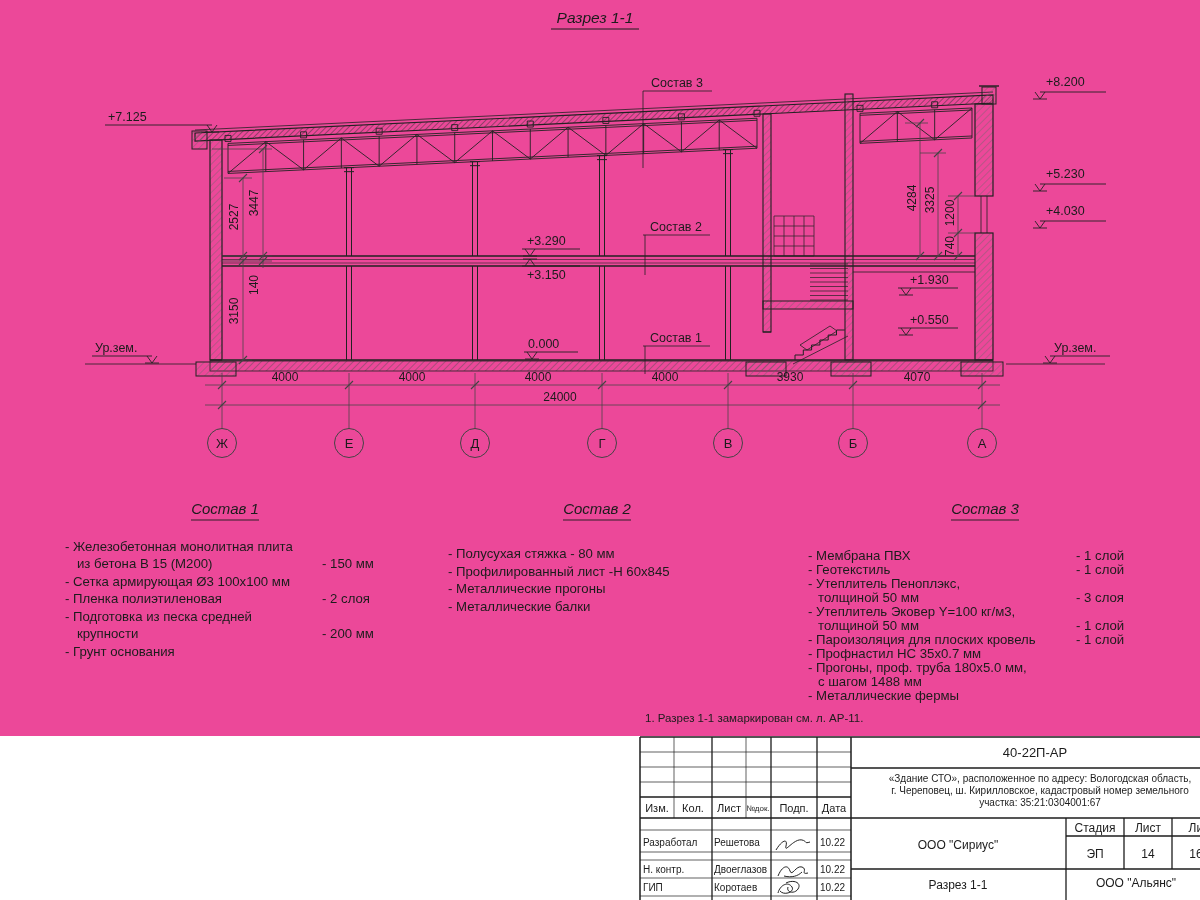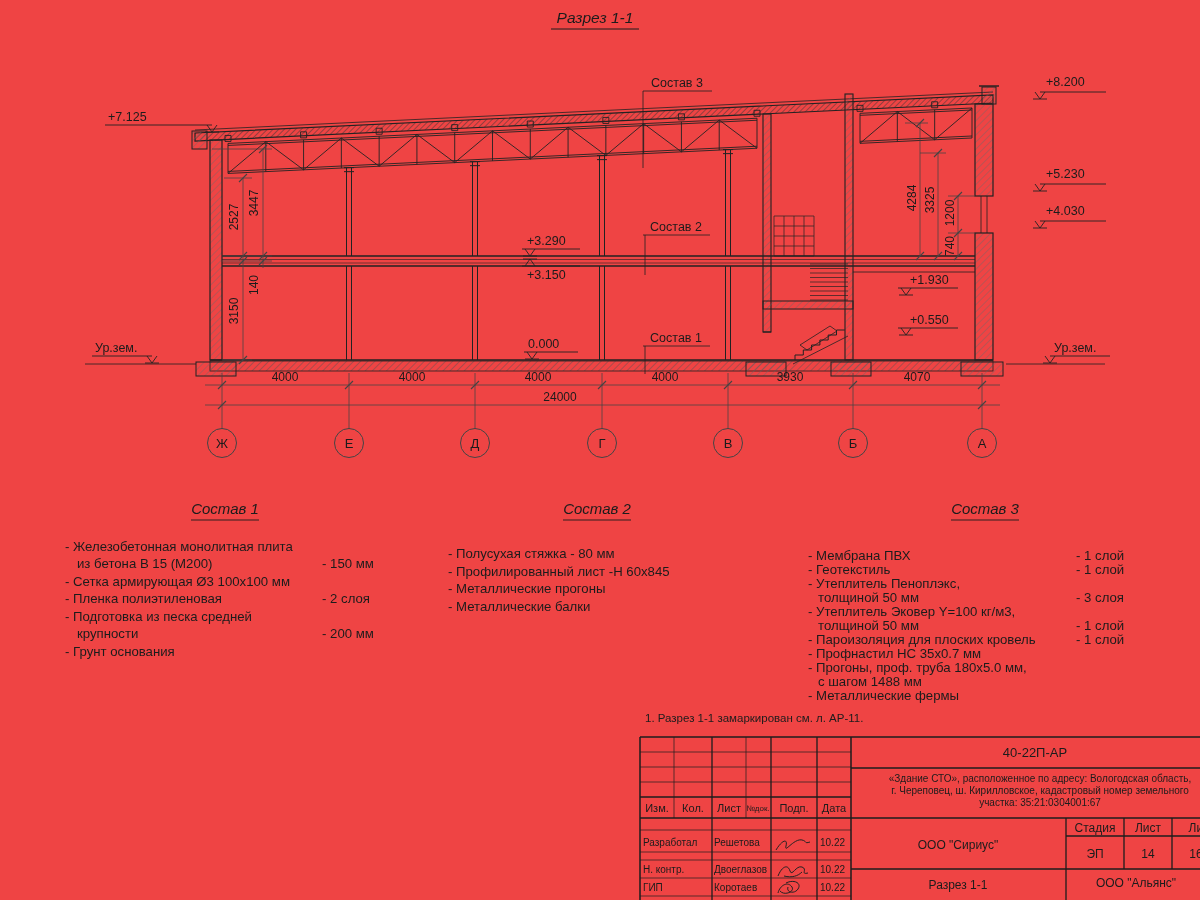--- a/index.html
+++ b/index.html
@@ -1,16 +1,16 @@
 <!DOCTYPE html>
 <html><head>
 <meta charset="utf-8">
 <style>
   html,body{margin:0;padding:0;background:#fff;width:1200px;height:900px;overflow:hidden}
-  #page{position:relative;width:1200px;height:900px;background:#ef4444;font-family:"Liberation Sans",sans-serif}
+  #page{position:relative;width:1200px;height:736px;background:#ec4899;font-family:"Liberation Sans",sans-serif}
   svg{position:absolute;left:0;top:0}
   text{fill:#1c1c1c}
   .tt{font:italic 15.5px "Liberation Sans",sans-serif}
   .tlt{font:italic 15px "Liberation Sans",sans-serif}
   .te{font:12.5px "Liberation Sans",sans-serif}
   .td{font:12px "Liberation Sans",sans-serif}
   .tax{font:13px "Liberation Sans",sans-serif}
   .tl{font:13.2px "Liberation Sans",sans-serif}
   .tn{font:11.5px "Liberation Sans",sans-serif}
   .s8{font:8px "Liberation Sans",sans-serif}

